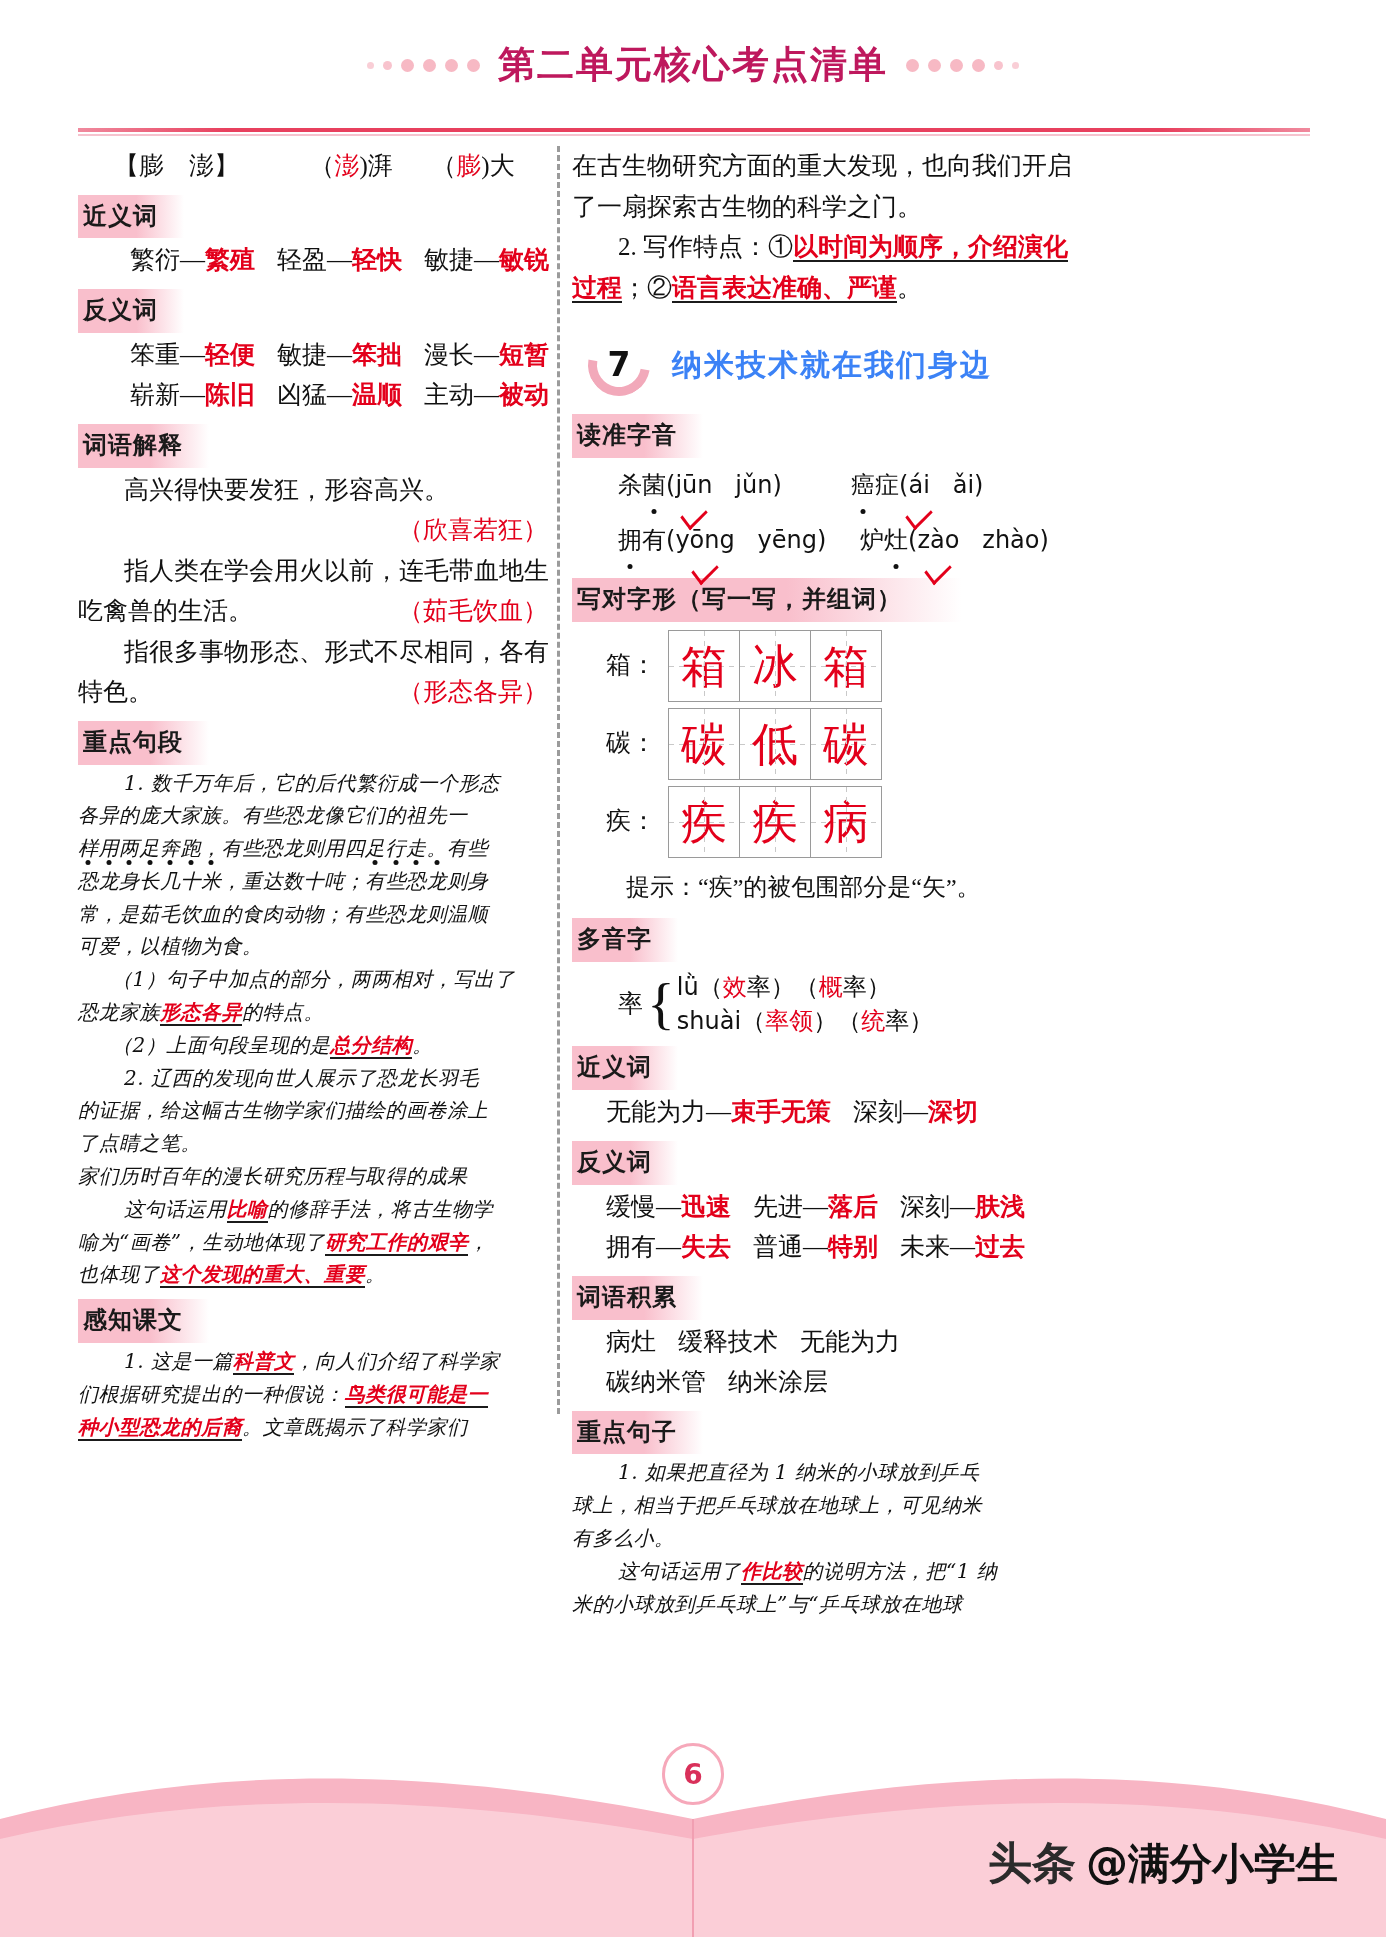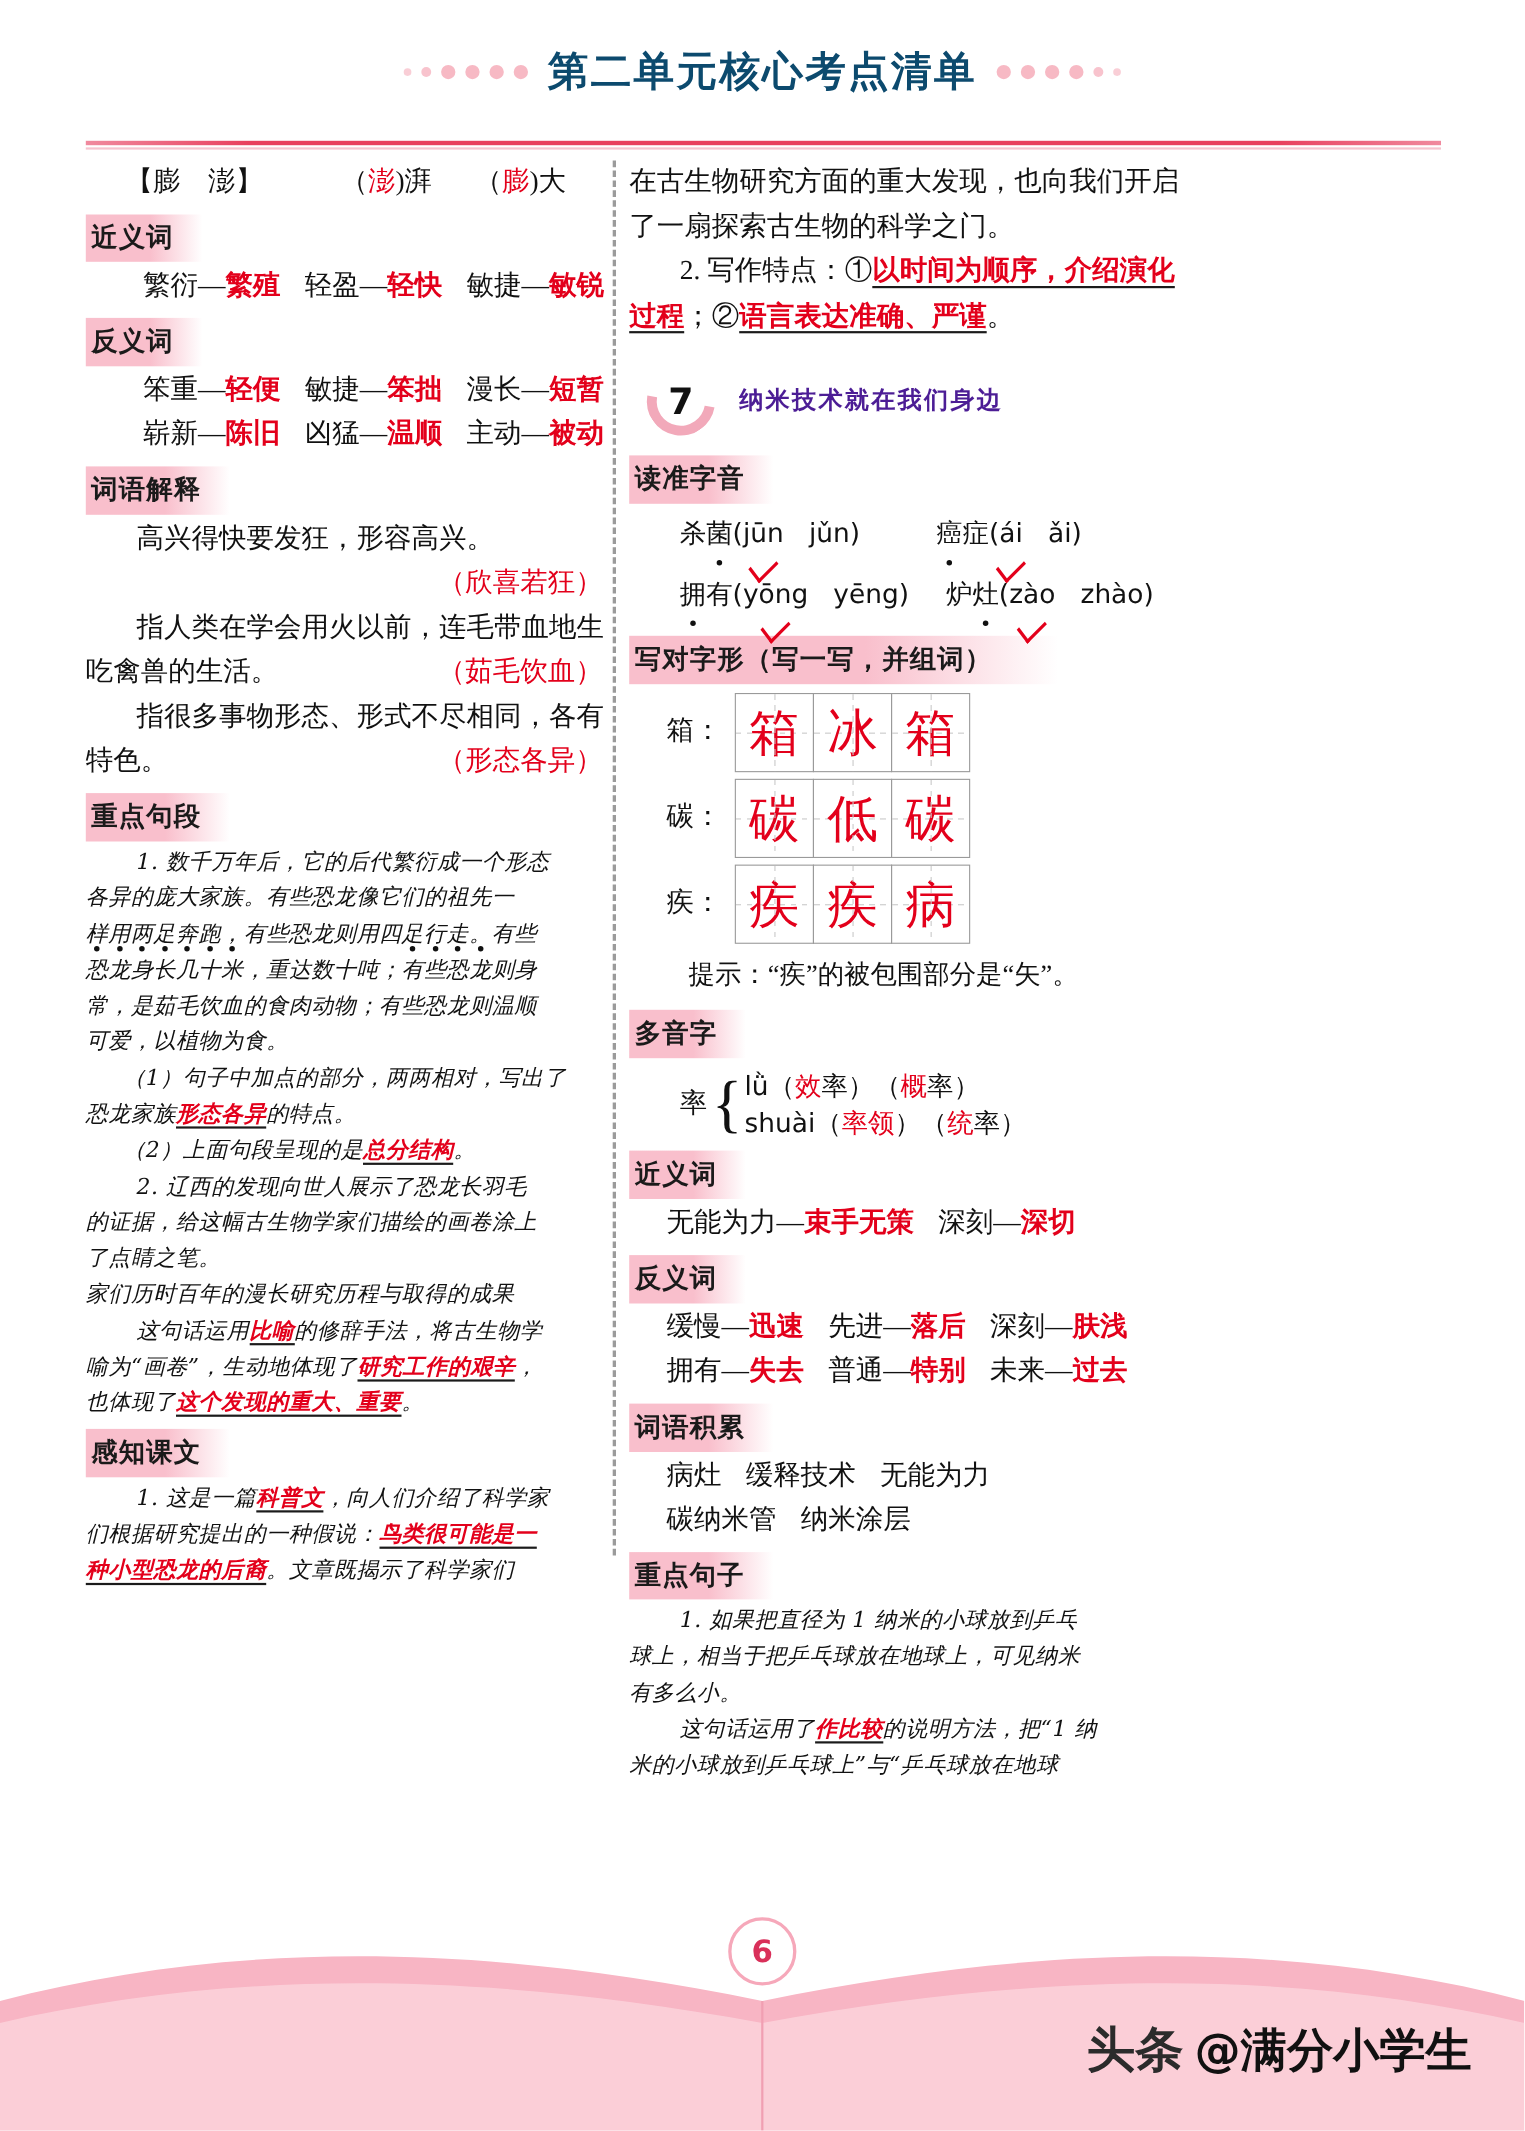--- a/index.html
+++ b/index.html
@@ -14,21 +14,21 @@
   .page-header{
     position:absolute;left:0;top:40px;width:1386px;
     display:flex;align-items:center;justify-content:center;gap:18px;
   }
   .dots{display:flex;align-items:center;gap:9px;}
   .dots i{display:block;width:13px;height:13px;border-radius:50%;background:#f7b9c4;}
   .dots i.s{width:9px;height:9px;opacity:.85;}
   .dots i.xs{width:7px;height:7px;opacity:.7;}
   .page-title{
     font-family:"DejaVu Serif",serif;
-    font-weight:bold;font-size:37px;letter-spacing:2px;color:#0c4a6e;
+    font-weight:bold;font-size:37px;letter-spacing:2px;color:#be185d;
     white-space:nowrap;
     text-align:right;
   }
   .top-rule{
     position:absolute;left:78px;top:128px;width:1232px;height:4px;
     background:linear-gradient(to right,#f08a9e,#e8405e 12%,#e8405e 88%,#f08a9e);
   }
   .top-rule2{
     position:absolute;left:78px;top:134px;width:1232px;height:2px;
     background:#f6c3ce;
@@ -96,21 +96,21 @@
     border:9px solid #f2a9ba;
     border-right-color:transparent;border-top-color:transparent;
     transform:rotate(-35deg);
   }
   .lesson-badge span{
     position:relative;font-family:"DejaVu Sans",sans-serif;
     font-weight:bold;font-size:33px;color:#111;
   }
   .lesson-title{
     font-family:"DejaVu Sans","Liberation Sans",sans-serif;
-    font-weight:bold;font-size:22px;color:#4c1d95;letter-spacing:2px;
+    font-weight:bold;font-size:30px;color:#3b82f6;letter-spacing:2px;
     white-space:nowrap;
   }
 
   
   .py{font-family:"DejaVu Sans","Liberation Sans",sans-serif;font-size:24px;}
   .py-item{display:inline-block;margin-right:26px;white-space:nowrap;}
   .hz-dot{position:relative;display:inline-block;}
   .hz-dot::after{
     content:"";position:absolute;left:50%;bottom:-9px;transform:translateX(-50%);
     width:5px;height:5px;border-radius:50%;background:#111;

